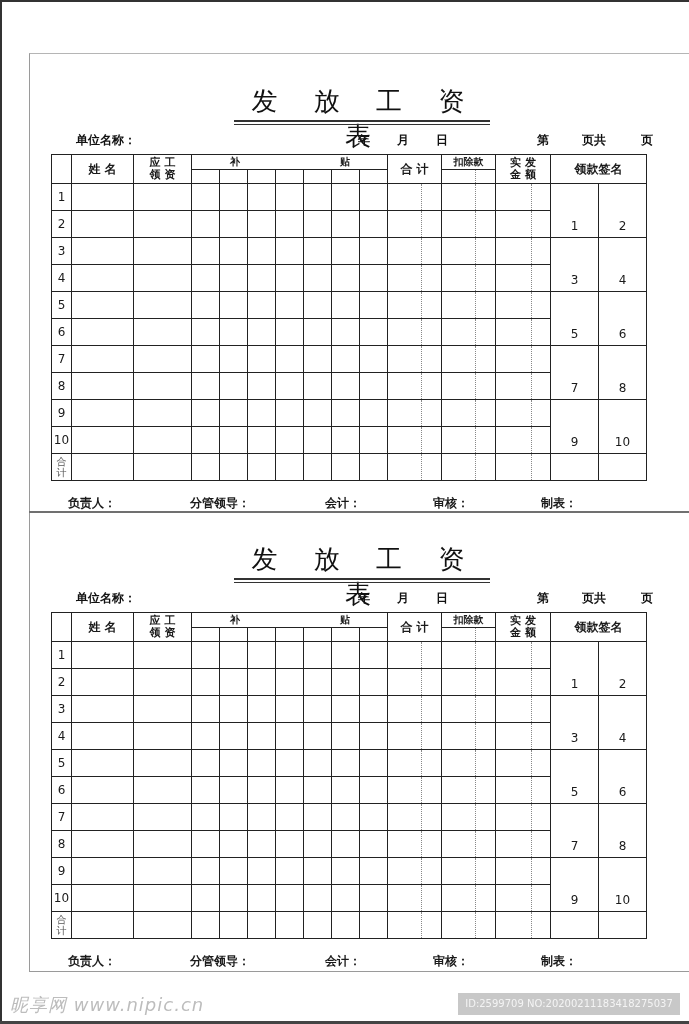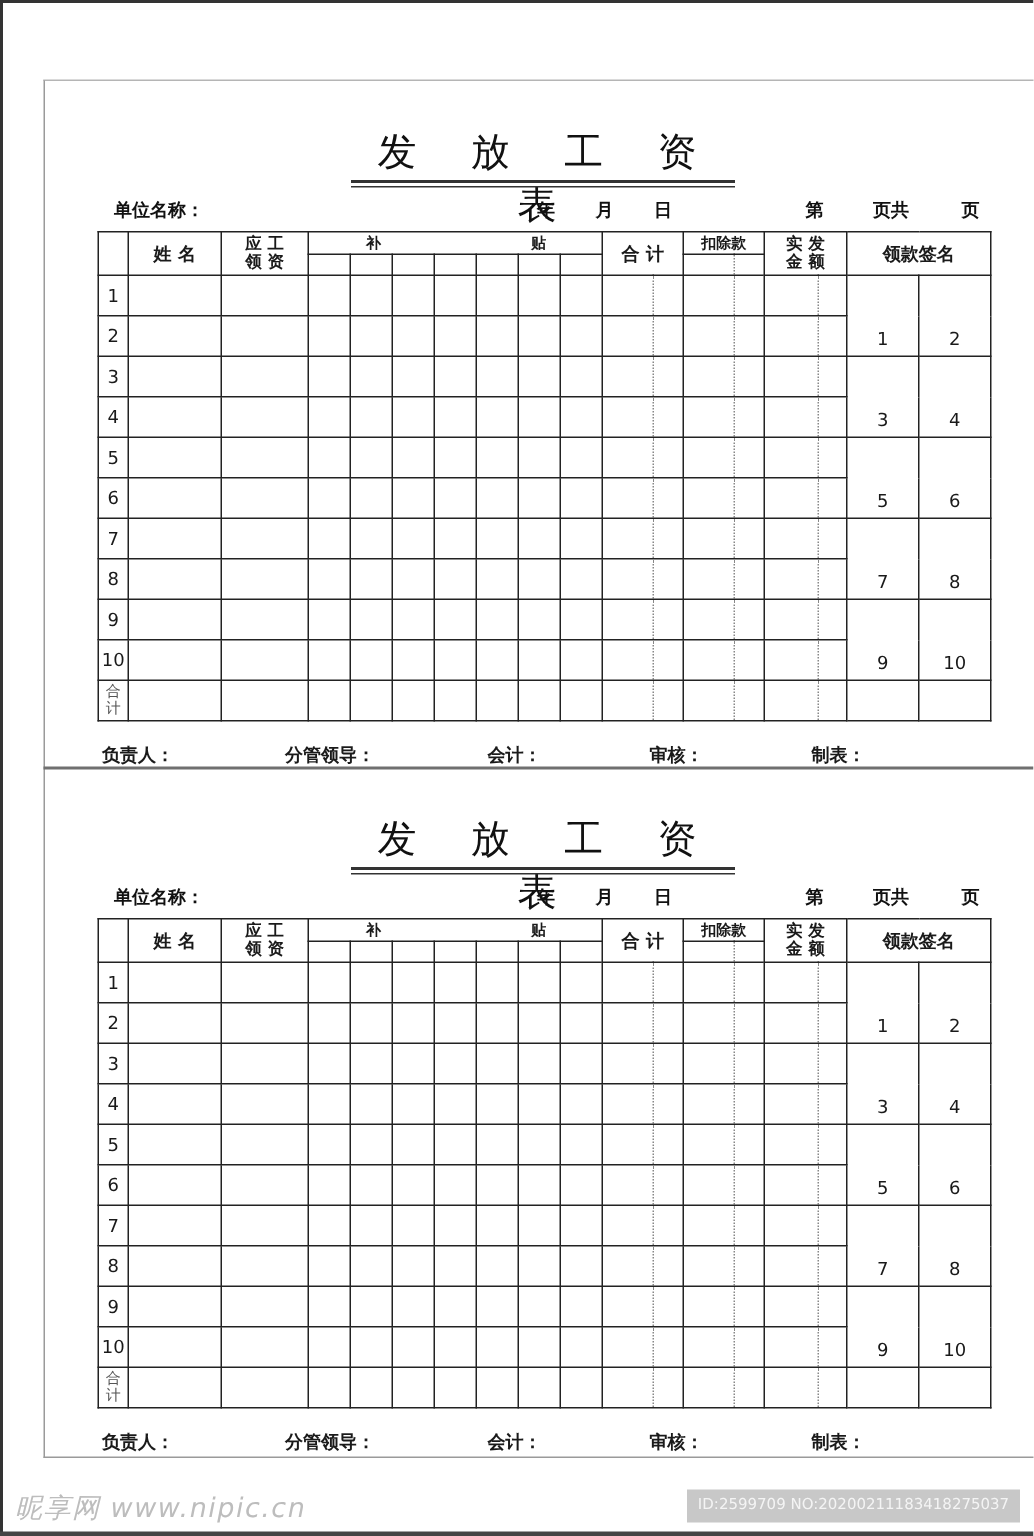--- a/index.html
+++ b/index.html
@@ -8,21 +8,21 @@
   .outer-left{position:absolute;left:0;top:0;width:2px;height:1024px;background:#333;}
   .outer-top{position:absolute;left:0;top:0;width:689px;height:2px;background:#333;}
   .outer-bottom{position:absolute;left:0;top:1021px;width:689px;height:3px;background:#444;}
   .frame{position:absolute;left:29px;top:53px;width:670px;height:917px;border-left:1px solid #9a9a9a;border-top:1px solid #b5b5b5;border-bottom:1px solid #9a9a9a;}
   .separator{position:absolute;left:29px;top:511px;width:660px;height:2px;background:#707070;}
   .form{position:absolute;left:0;width:689px;height:458px;}
   .title{position:absolute;left:230px;top:16px;width:270px;text-align:center;font-family:"DejaVu Serif","Liberation Serif",serif;font-size:26px;letter-spacing:14px;color:#111;}
   .title-line1{position:absolute;left:234px;top:52px;width:256px;height:2px;background:#333;}
   .title-line2{position:absolute;left:234px;top:56px;width:256px;height:1px;background:#333;}
   .meta{position:absolute;top:64px;font-size:12px;font-weight:bold;color:#111;}
-  table.grid{position:absolute;left:65px;top:86px;border-collapse:collapse;table-layout:fixed;}
+  table.grid{position:absolute;left:51px;top:86px;border-collapse:collapse;table-layout:fixed;}
   table.grid td{border:1.3px solid #222;padding:0;font-size:12px;text-align:center;vertical-align:middle;height:26px;position:relative;}
   td.hdr{font-weight:bold;}
   td.idx{text-align:left;padding-left:3px;font-size:12px;}
   td.dot-right{border-right:1px dotted #888 !important;}
   td.dot-left{border-left:1px dotted #888 !important;}
   .stack{display:block;line-height:12px;font-size:11px;font-weight:bold;}
   .sum-label{font-size:10px;line-height:11px;color:#555;display:block;text-align:center;}
   .sig-num{position:absolute;bottom:4px;left:0;right:0;text-align:center;font-size:12px;}
   .footer{position:absolute;top:427px;font-size:12px;font-weight:bold;}
   .watermark{position:absolute;left:10px;top:993px;font-size:18px;font-style:italic;color:#bdbdbd;letter-spacing:1px;}

